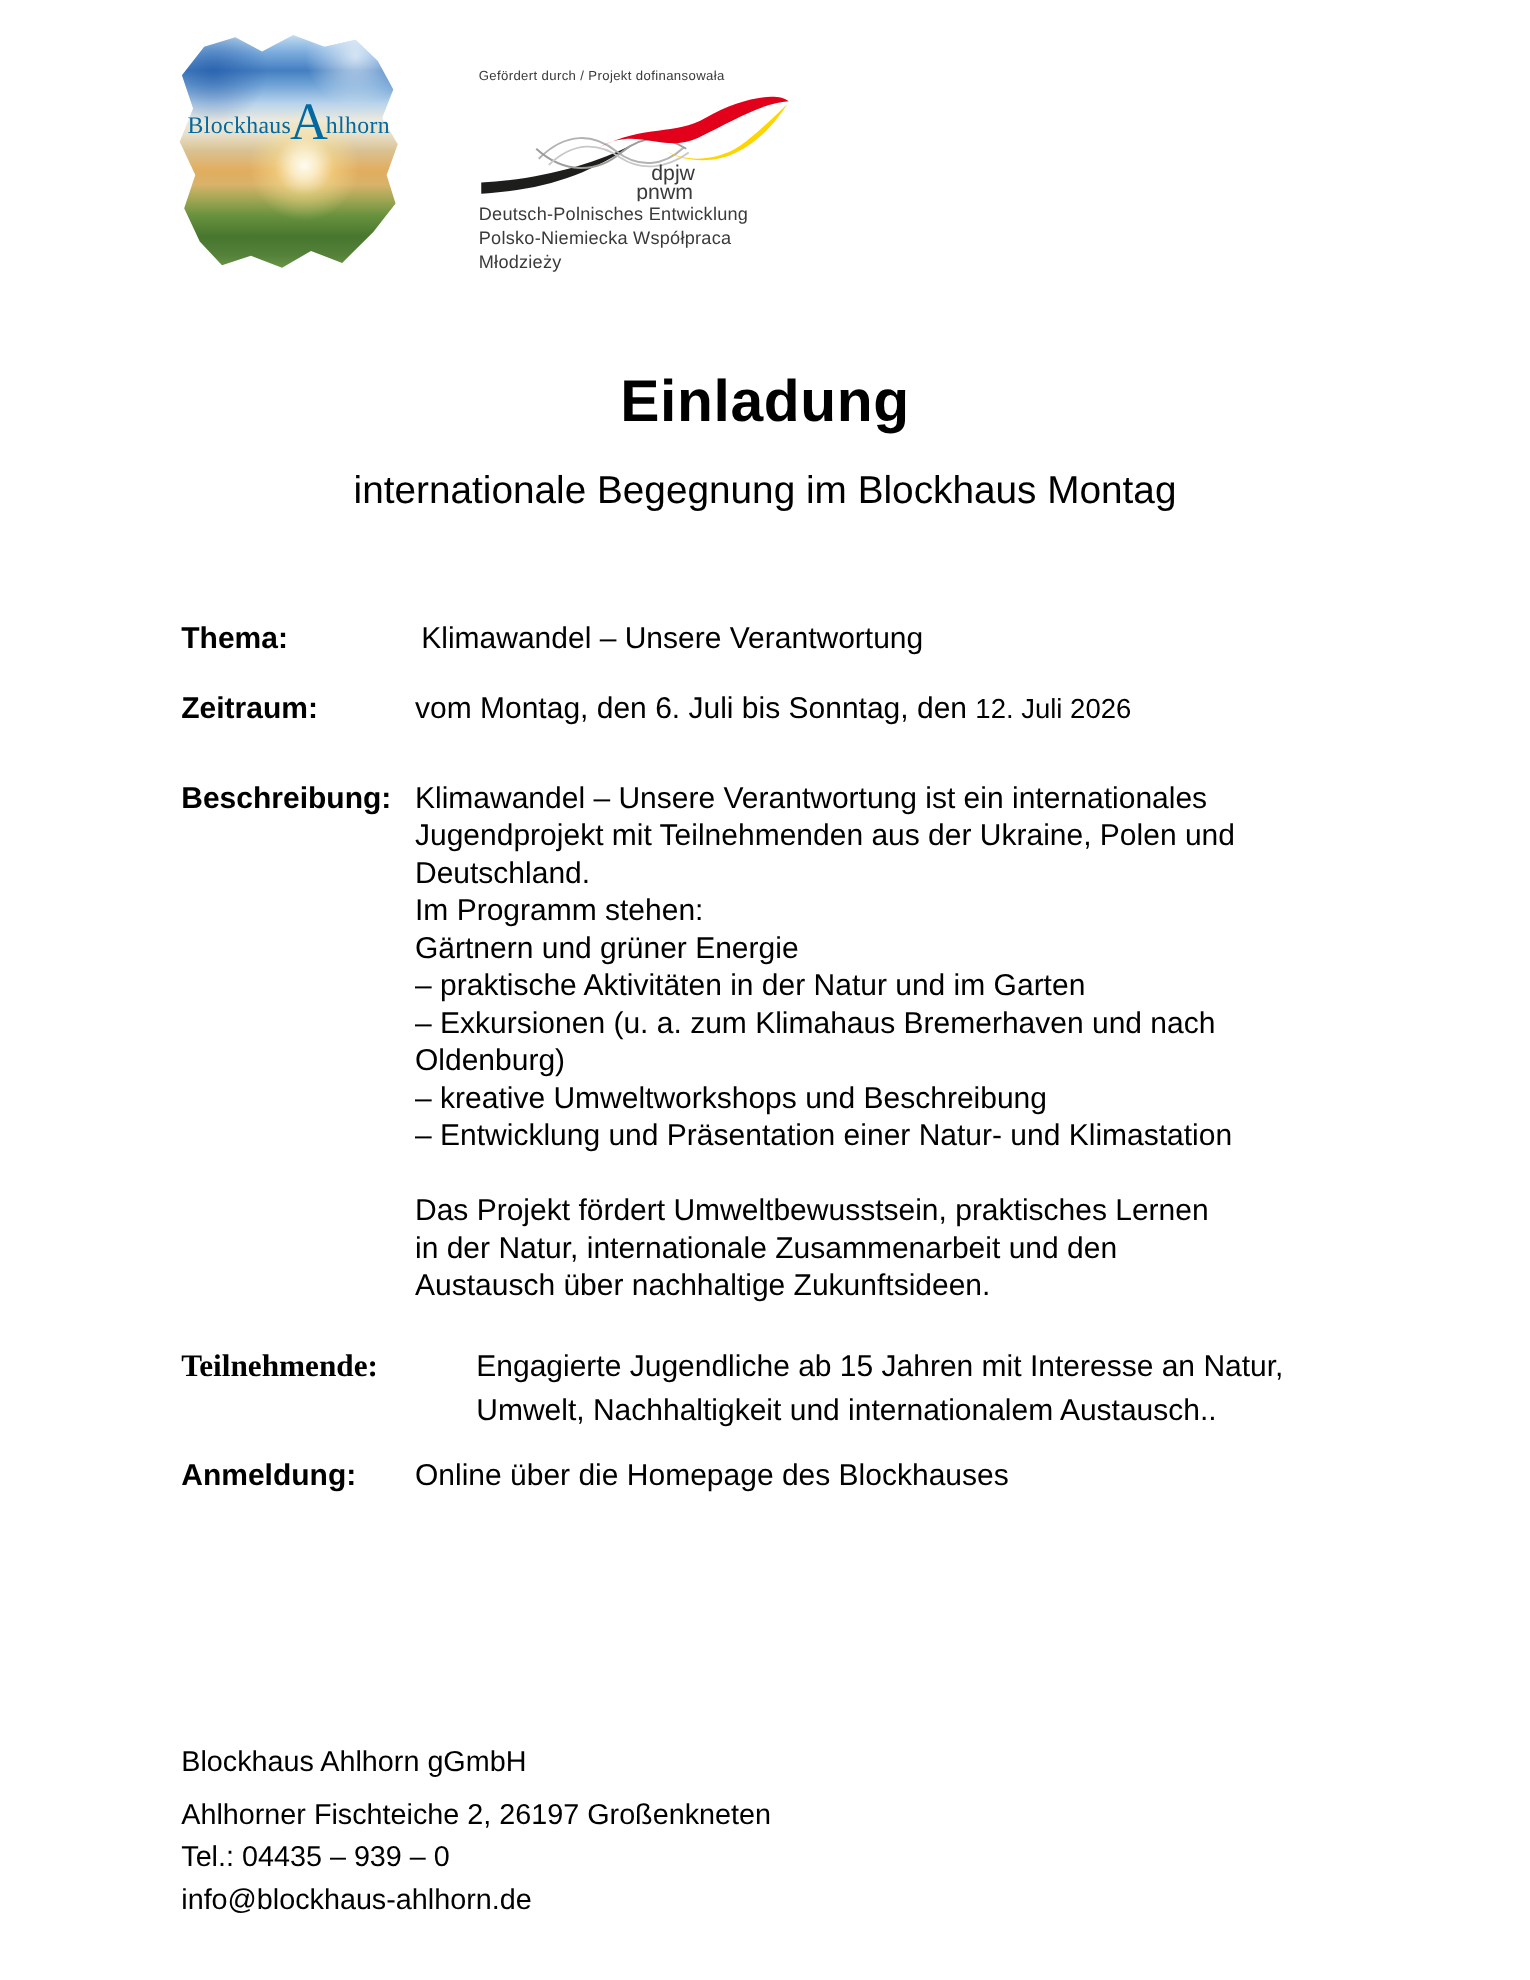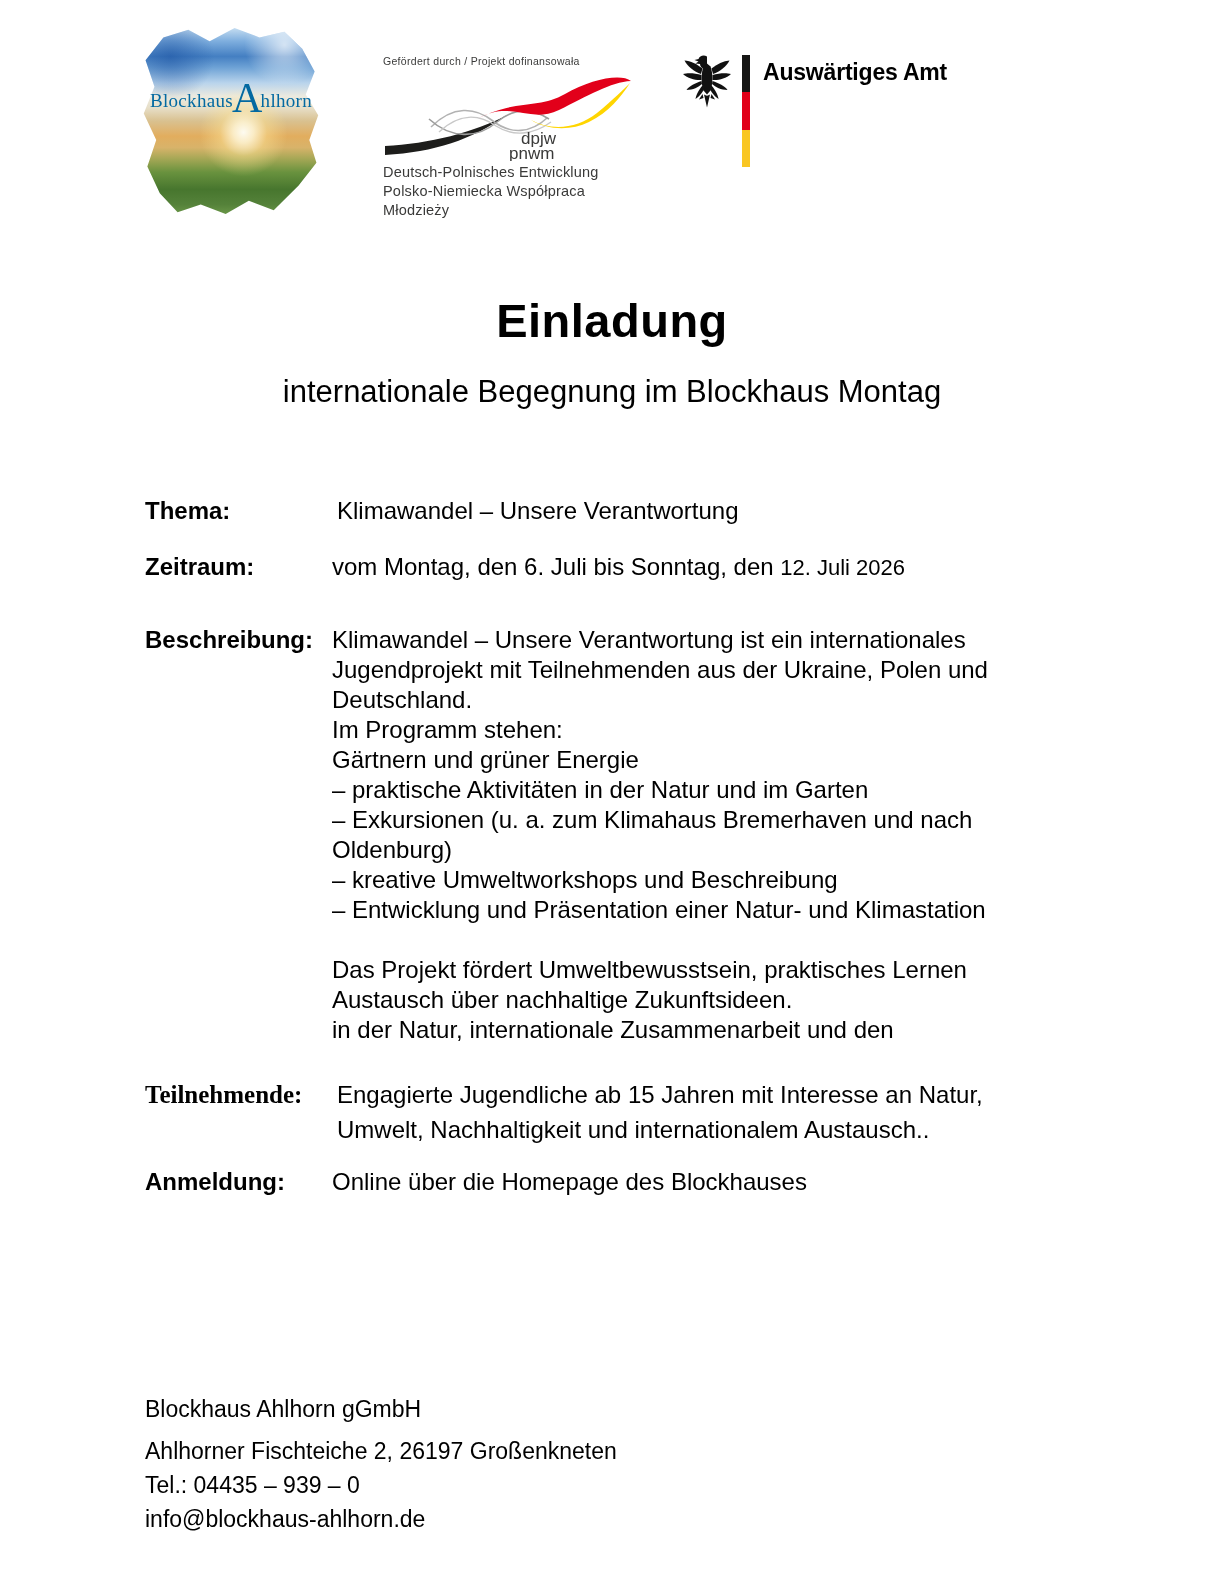--- a/index.html
+++ b/index.html
@@ -66,21 +66,21 @@
 
   
   .content { position:absolute; left:145px; top:496px; width:945px; }
   .row { display:grid; grid-template-columns:187px 1fr; align-items:start; }
   .label { font-weight:700; font-size:24px; line-height:30px; }
   .value, .value .line { font-size:24px; line-height:30px; }
   .row-zeitraum { margin-top:26px; }
   .row-beschreibung { margin-top:42px; }
   .para2 { margin-left:187px; margin-top:30px; }
   .para2 .line { font-size:24px; line-height:30px; }
-  .row-teilnehmende { margin-top:32px; }
+  .row-teilnehmende { margin-top:32px;gap:44px; }
   .row-teilnehmende .label {
     font-family:"Liberation Serif", serif; font-size:25px; line-height:35px;
   }
   .row-teilnehmende .value .line { line-height:35px; padding-left:5px; }
   .row-anmeldung { margin-top:20px; }
   .row-anmeldung .value { padding-left:0; }
   .date-small { font-size:22px; }
 
   
   .footer { position:absolute; left:145px; top:1394px; font-size:23px; }
@@ -109,40 +109,20 @@
       <path style="fill:var(--dpjw-yellow)" d="M148 51 C168 62 194 60 214 44 C230 31 242 19 247 14 C238 28 226 43 206 53 C188 62 164 61 148 51 Z"></path>
       <text x="138" y="75" font-size="17" fill="#3a3a39" font-family="Liberation Sans, sans-serif" id="dpjw-abbr-de">dpjw</text>
       <text x="126" y="90" font-size="17" fill="#3a3a39" font-family="Liberation Sans, sans-serif" id="dpjw-abbr-pl">pnwm</text>
     </svg>
     <div class="dpjw-names">
       <div>Deutsch-Polnisches Entwicklung</div>
       <div>Polsko-Niemiecka Współpraca Młodzieży</div>
     </div>
   </div>
 
-  <div class="logo-aa">
-    <svg class="aa-eagle" viewBox="0 0 100 110">
-      <g fill="#111">
-        <path d="M50 4 c-7 -4 -15 -1 -17 5 l-8 2 8 3 -6 4 9 1 c0 5 4 9 9 10 l5 -3 z"></path>
-        <path d="M43 24 c-5 12 -5 36 0 48 l7 8 7 -8 c5 -12 5 -36 0 -48 l-7 -6 z"></path>
-        <g id="wingL">
-          <path d="M41 28 C30 19 17 13 5 12 C11 24 24 34 38 39 Z"></path>
-          <path d="M39 41 C26 37 11 36 2 39 C12 48 27 52 39 51 Z"></path>
-          <path d="M39 53 C27 57 14 63 9 71 C22 71 33 65 40 59 Z"></path>
-          <path d="M41 62 C34 70 28 81 27 89 C36 83 43 73 45 67 Z"></path>
-        </g>
-        <use href="#wingL" transform="translate(100,0) scale(-1,1)"></use>
-        <path d="M44 80 l6 26 6 -26 c-4 3 -8 3 -12 0 z"></path>
-        <path d="M41 79 l-7 11 9 -3 z"></path>
-        <path d="M59 79 l7 11 -9 -3 z"></path>
-      </g>
-    </svg>
-    <div class="aa-stripe"></div>
-    <div class="aa-label">Auswärtiges Amt</div>
-  </div>
 
   <div class="doc-title">Einladung</div>
   <div class="doc-subtitle">internationale Begegnung im Blockhaus Montag</div>
 
   <div class="content">
 
     <div class="row row-thema">
       <div class="label">Thema:</div>
       <div class="value" style="padding-left:5px;">Klimawandel – Unsere Verantwortung</div>
     </div>
@@ -163,22 +143,22 @@
         <div class="line">– praktische Aktivitäten in der Natur und im Garten</div>
         <div class="line">– Exkursionen (u. a. zum Klimahaus Bremerhaven und nach</div>
         <div class="line">Oldenburg)</div>
         <div class="line">– kreative Umweltworkshops und Beschreibung</div>
         <div class="line">– Entwicklung und Präsentation einer Natur- und Klimastation</div>
       </div>
     </div>
 
     <div class="para2">
       <div class="line">Das Projekt fördert Umweltbewusstsein, praktisches Lernen</div>
+      <div class="line">in der Natur, internationale Zusammenarbeit und den</div>
       <div class="line">Austausch über nachhaltige Zukunftsideen.</div>
-      <div class="line">in der Natur, internationale Zusammenarbeit und den</div>
     </div>
 
     <div class="row row-teilnehmende">
       <div class="label">Teilnehmende:</div>
       <div class="value">
         <div class="line">Engagierte Jugendliche ab 15 Jahren mit Interesse an Natur,</div>
         <div class="line">Umwelt, Nachhaltigkeit und internationalem Austausch..</div>
       </div>
     </div>
 

